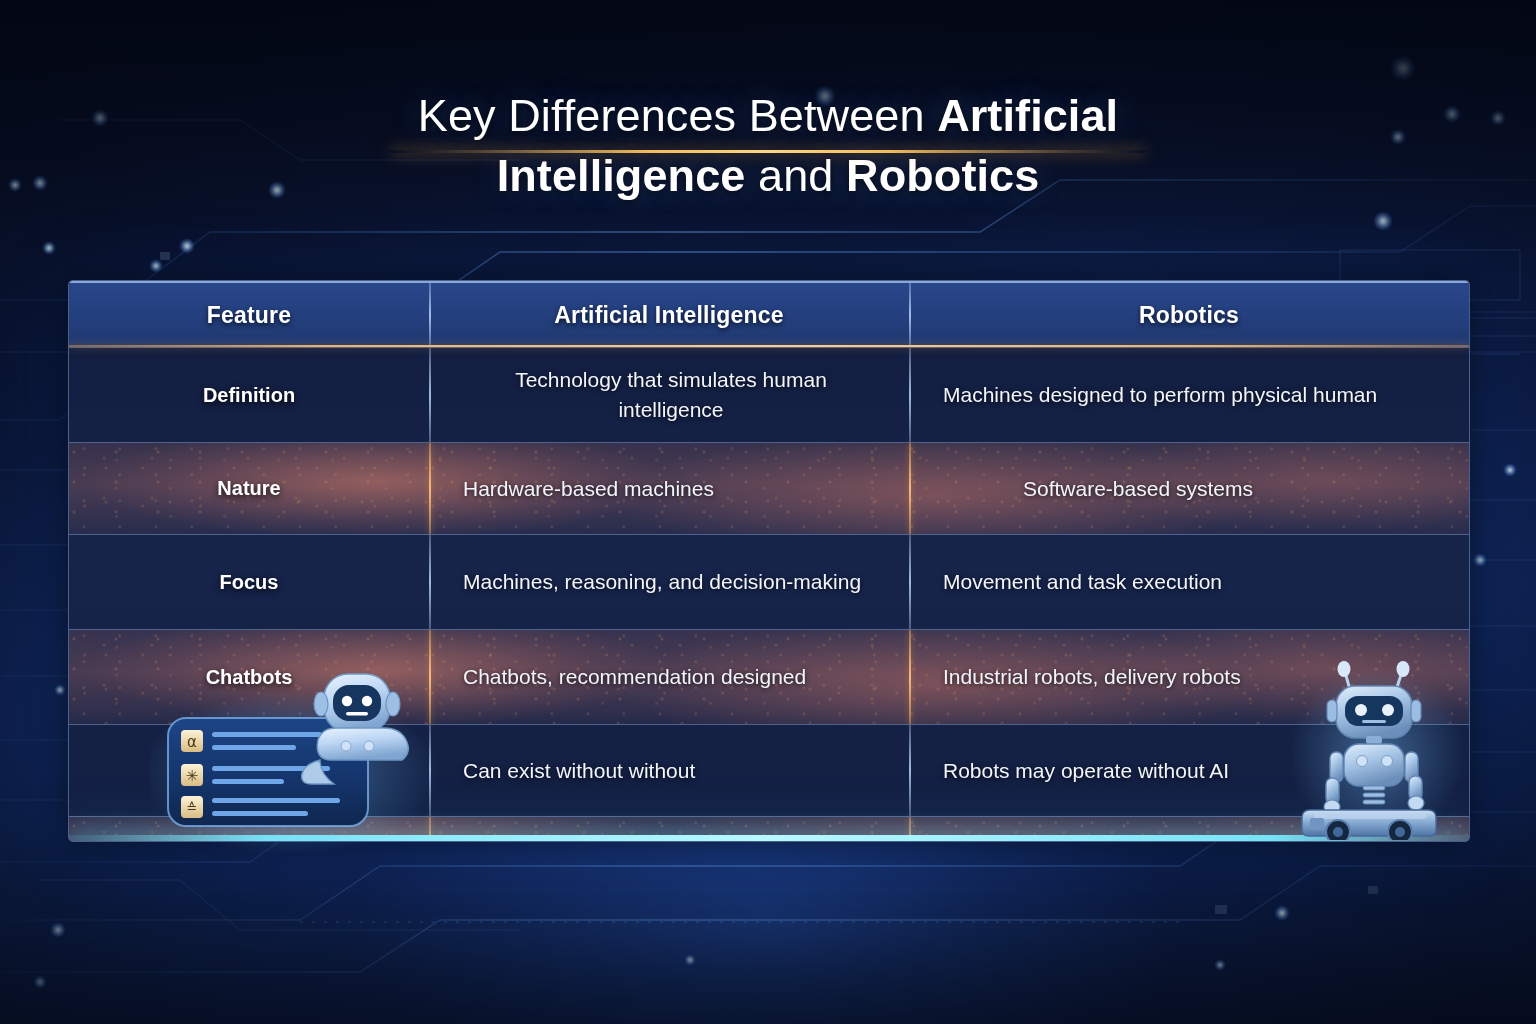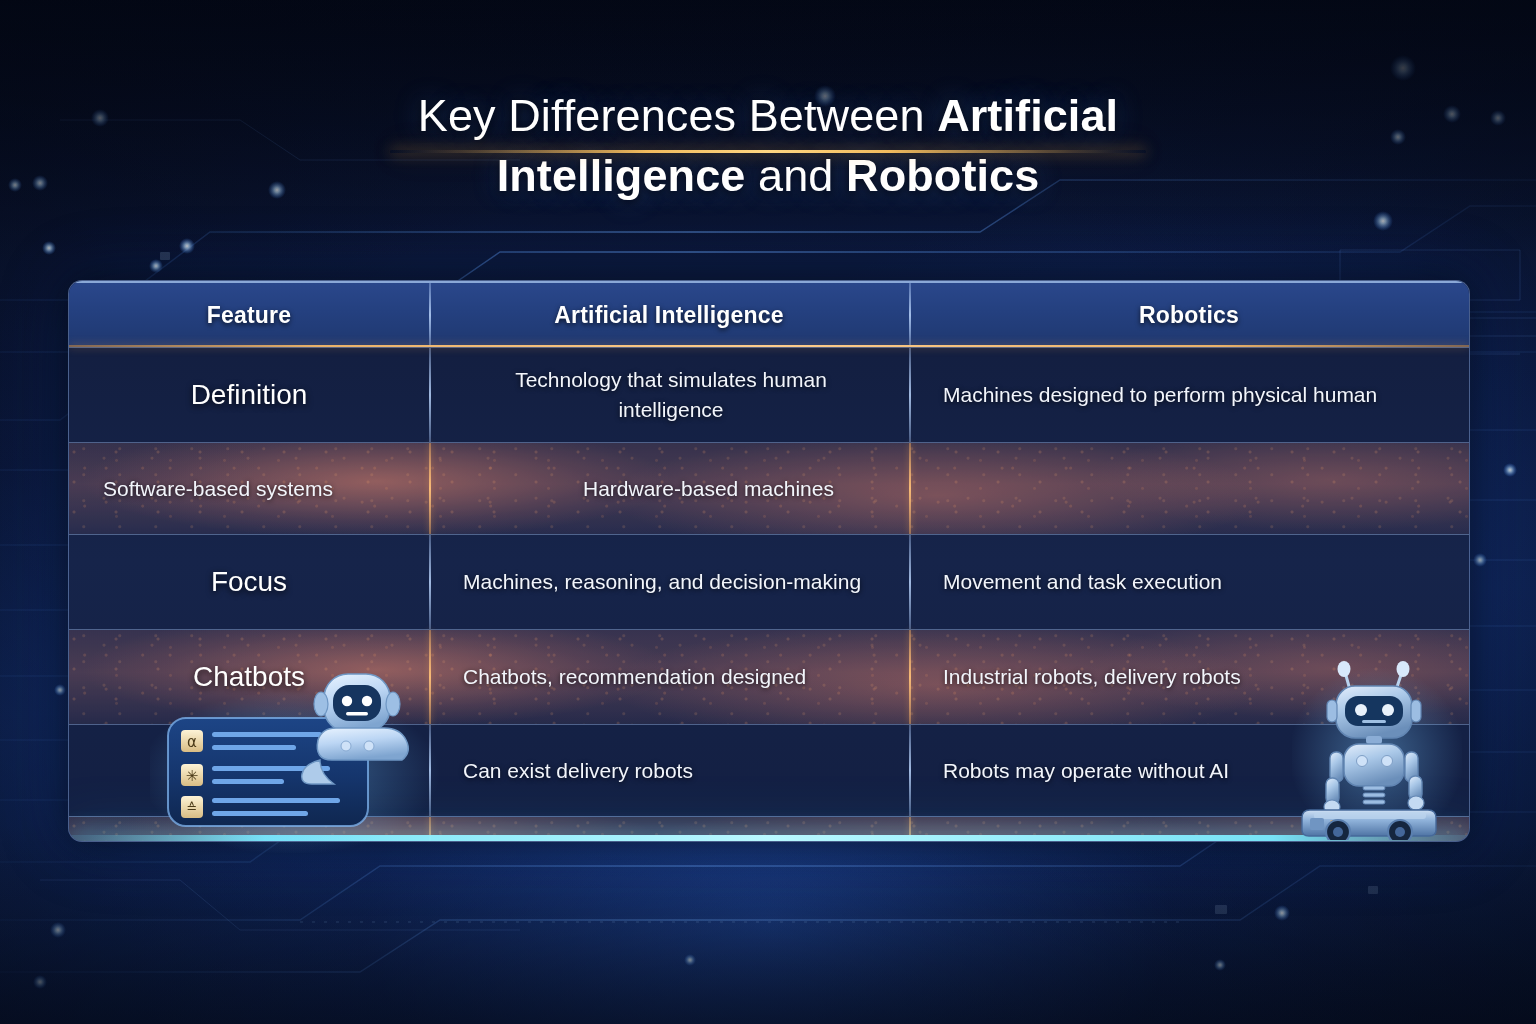--- a/index.html
+++ b/index.html
@@ -63,21 +63,21 @@
     box-shadow:0 0 14px rgba(255,180,70,.55),0 0 30px rgba(255,150,40,.28);
     border-radius:2px;
   }
 
   
   .table{
     position:absolute;left:68px;top:280px;
     width:1400px;height:560px;
     z-index:5;
     border:1px solid rgba(150,185,245,0.42);
-    border-radius:14px;
+    border-radius:5px;
     overflow:hidden;
     background:linear-gradient(180deg,#121d3e 0%,#16244a 50%,#131f42 100%);
     box-shadow:0 0 38px rgba(0,0,0,.55), 0 0 70px rgba(20,60,150,.25);
   }
   .row{
     position:relative;
     display:flex;
     width:100%;
     box-sizing:border-box;
   }
@@ -111,21 +111,21 @@
       rgba(246,184,104,0.95) 82%,
       rgba(210,140,60,0.55) 100%);
     box-shadow:0 0 8px rgba(250,170,80,.5);
   }
 
   
   .brow{min-height:92px;border-top:1px solid rgba(168,198,246,0.40);}
   .brow.tall{min-height:95px;}
   .brow .c-feat{
     display:flex;align-items:center;justify-content:center;
-    font-size:28px;font-weight:400;color:#ffffff;
+    font-size:20px;font-weight:700;color:#ffffff;
     text-shadow:0 2px 6px rgba(0,0,0,.8);
   }
   .brow .c-ai,.brow .c-ro{
     display:flex;align-items:center;
     padding:14px 30px 14px 34px;
     font-size:21px;font-weight:400;color:#f2f5fb;
     line-height:1.42;
     text-shadow:0 1px 5px rgba(0,0,0,.75);
   }
   
@@ -288,22 +288,23 @@
       <div class="vdiv v1"></div>
       <div class="vdiv v2"></div>
       <div class="cell c-feat">Definition</div>
       <div class="cell c-ai">Technology that simulates human intelligence</div>
       <div class="cell c-ro">Machines designed to perform physical human</div>
     </div>
 
     <div class="row brow rust">
       <div class="vdiv v1"></div>
       <div class="vdiv v2"></div>
+      <div class="cell c-feat">Nature</div>
+      <div class="cell c-ro">Hardware-based machines</div>
       <div class="cell c-ai">Software-based systems</div>
-      <div class="cell c-ro">Hardware-based machines</div>
     </div>
 
     <div class="row brow tall">
       <div class="vdiv v1"></div>
       <div class="vdiv v2"></div>
       <div class="cell c-feat">Focus</div>
       <div class="cell c-ai">Machines, reasoning, and decision-making</div>
       <div class="cell c-ro">Movement and task execution</div>
     </div>
 
@@ -312,21 +313,21 @@
       <div class="vdiv v2"></div>
       <div class="cell c-feat">Chatbots</div>
       <div class="cell c-ai">Chatbots, recommendation designed</div>
       <div class="cell c-ro">Industrial robots, delivery robots</div>
     </div>
 
     <div class="row brow">
       <div class="vdiv v1"></div>
       <div class="vdiv v2"></div>
       <div class="cell c-feat"></div>
-      <div class="cell c-ai">Can exist delivery robots</div>
+      <div class="cell c-ai">Can exist without without</div>
       <div class="cell c-ro">Robots may operate without AI</div>
     </div>
 
     <div class="row erow rust">
       <div class="vdiv v1"></div>
       <div class="vdiv v2"></div>
       <div class="cell c-feat"></div>
       <div class="cell c-ai"></div>
       <div class="cell c-ro"></div>
     </div>

